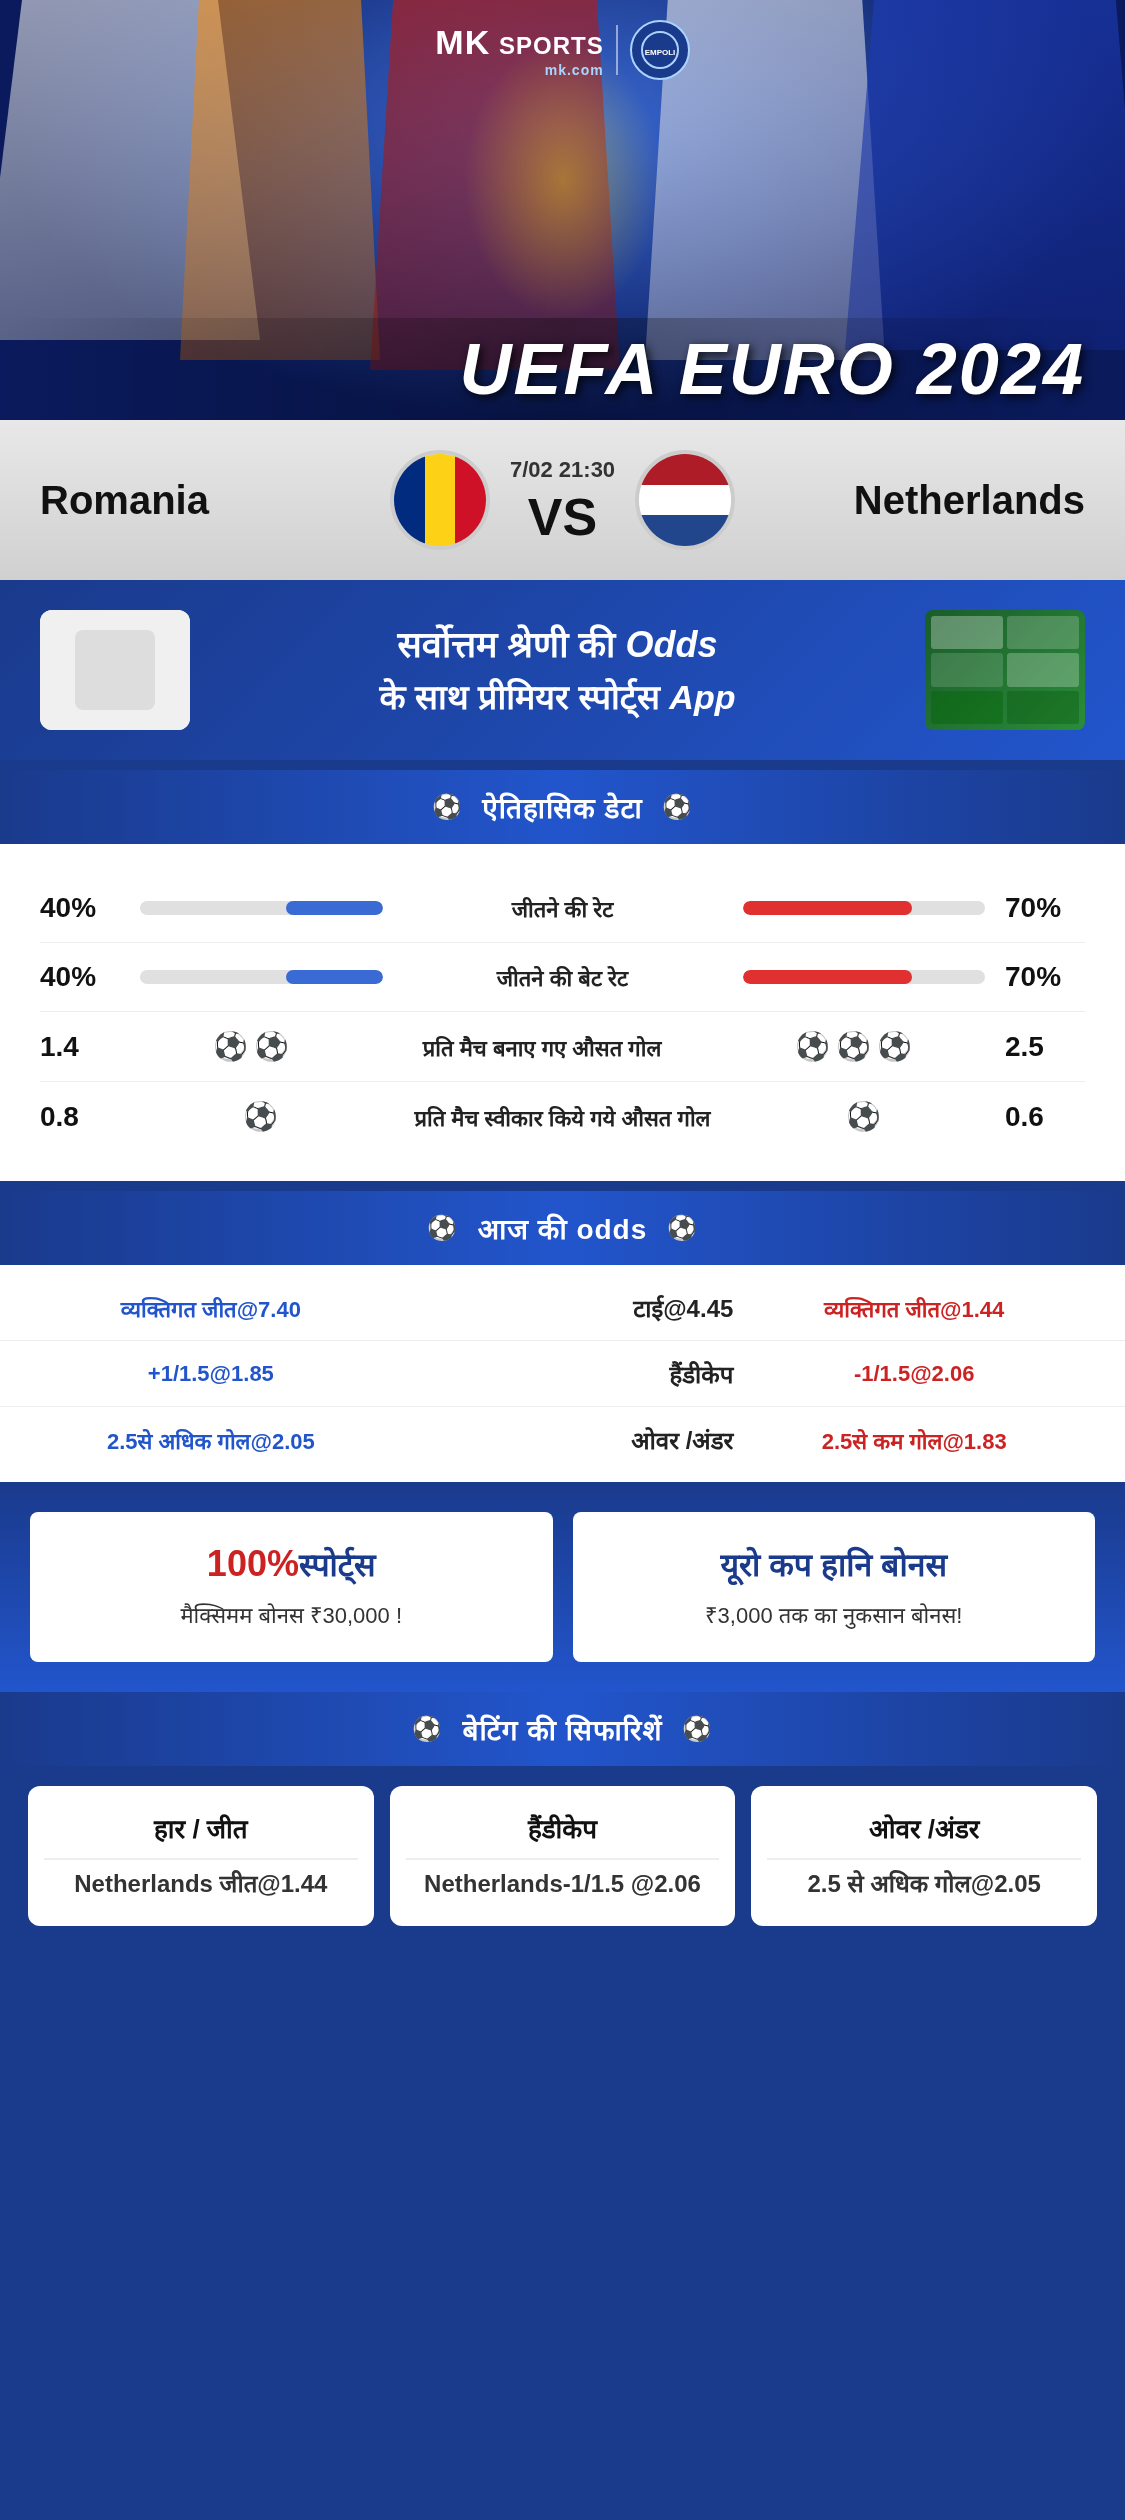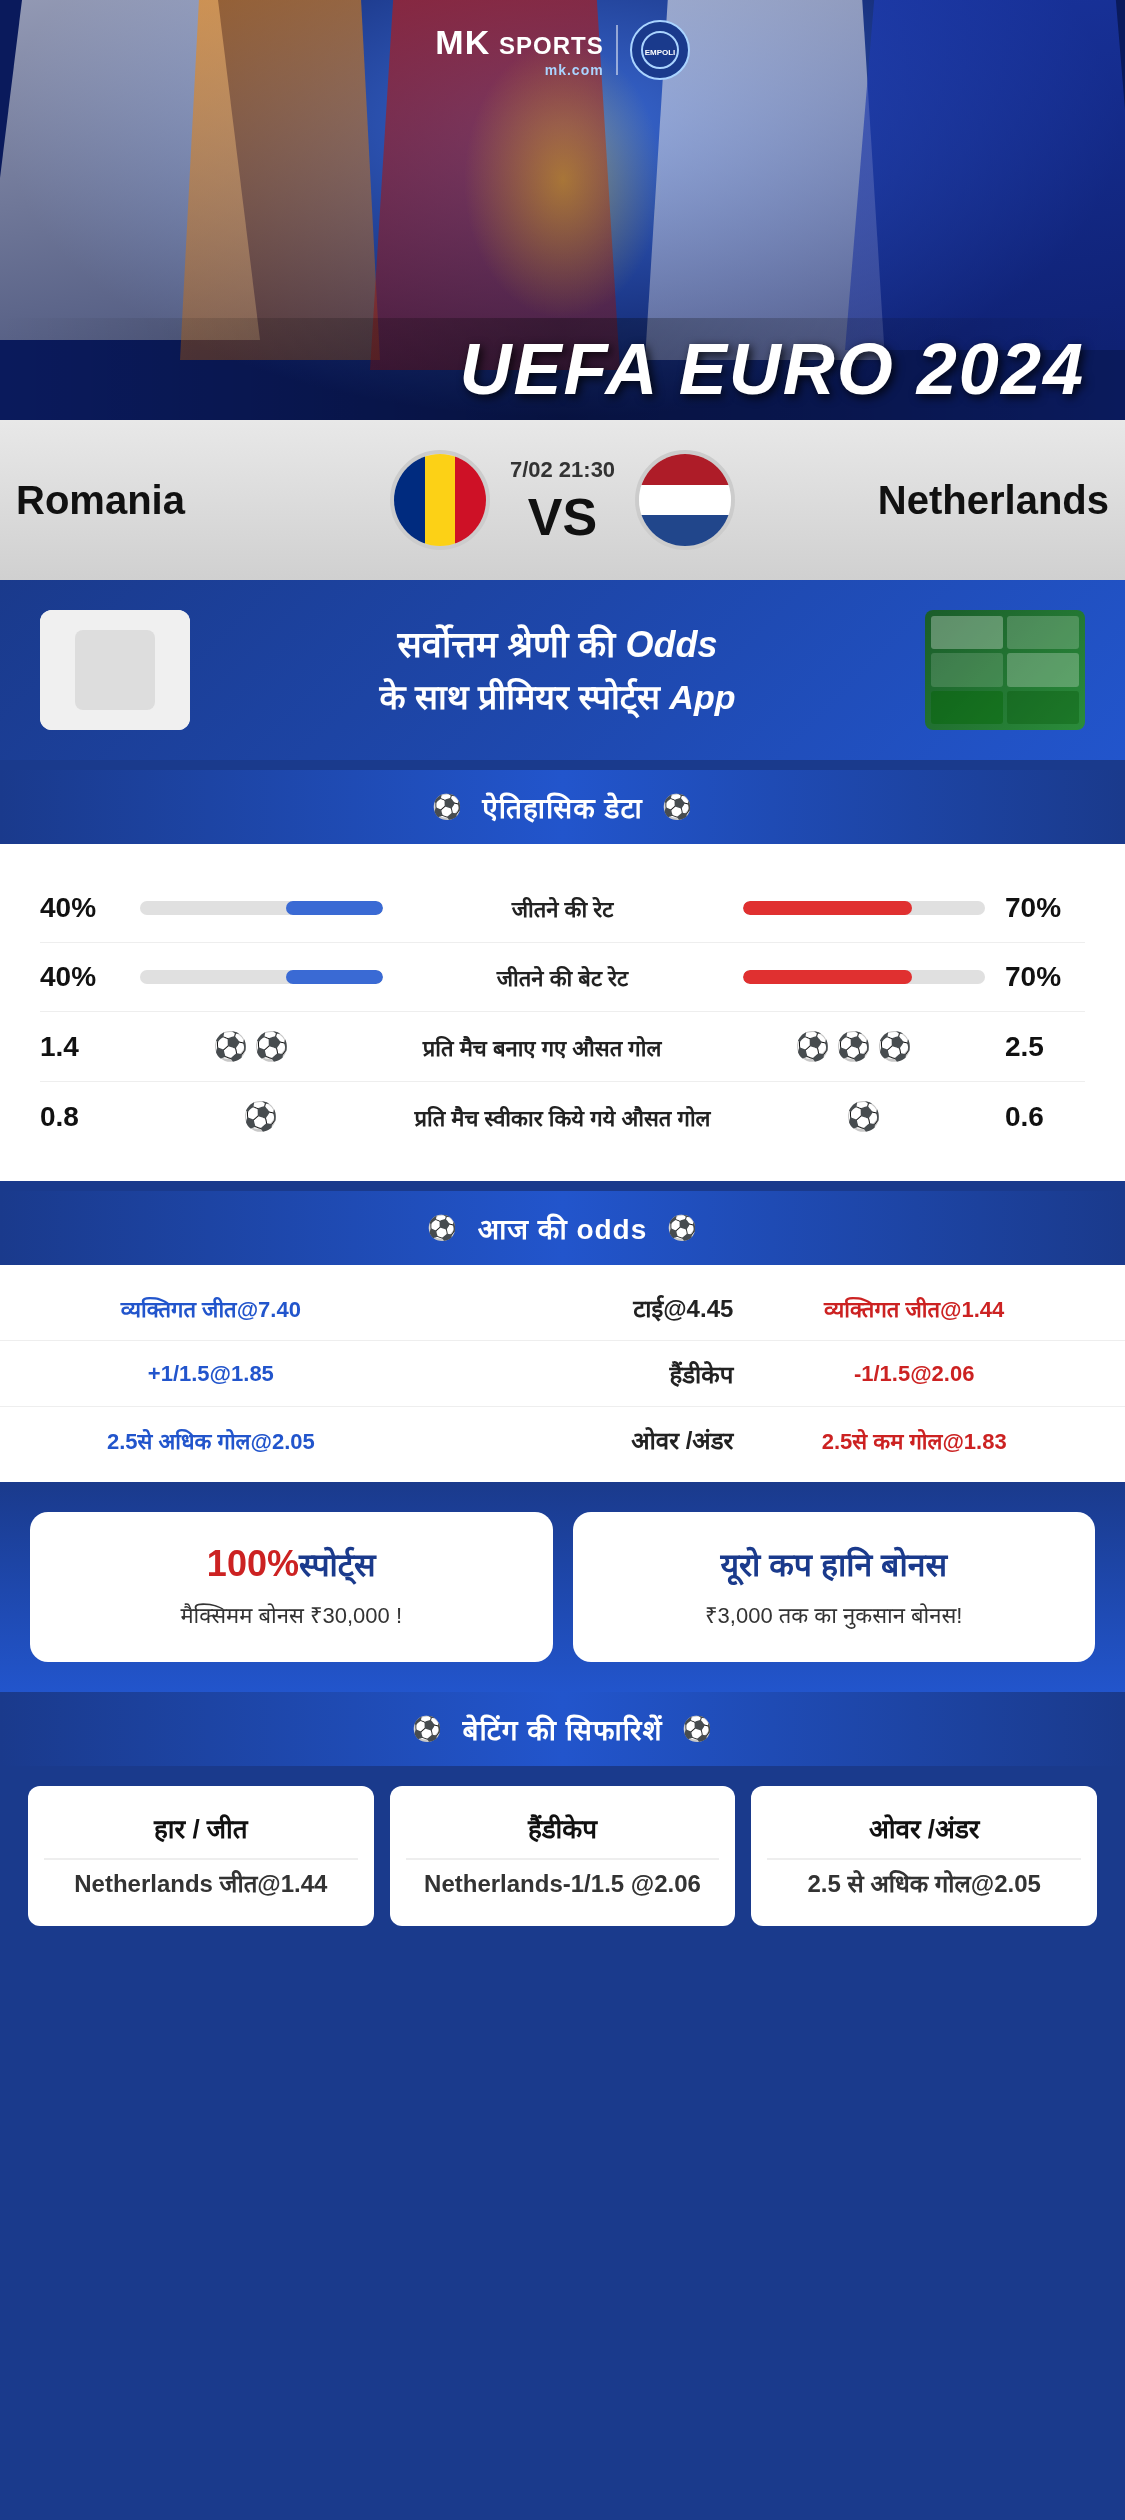--- a/index.html
+++ b/index.html
@@ -76,21 +76,21 @@
       color: white;
       text-shadow: 3px 3px 10px rgba(0,0,0,0.8);
       letter-spacing: 2px;
       font-style: italic;
     }
 
     
     .match-section {
       width: 100%;
       background: linear-gradient(180deg, #e8e8e8 0%, #d0d0d0 100%);
-      padding: 30px 16px;
+      padding: 30px 40px;
       display: flex;
       align-items: center;
       justify-content: space-between;
       gap: 20px;
     }
     .team-name {
       font-size: 40px;
       font-weight: 900;
       color: #111;
       flex: 1;
@@ -326,21 +326,21 @@
     
     .bonus-section {
       display: flex;
       gap: 20px;
       padding: 30px 30px;
       background: linear-gradient(180deg, #1a3a8c, #2255cc);
     }
     .bonus-card {
       flex: 1;
       background: white;
-      border-radius: 18px;
+      border-radius: 8px;
       padding: 30px 20px;
       text-align: center;
     }
     .bonus-title-red {
       font-size: 36px;
       font-weight: 900;
       color: #cc2222;
     }
     .bonus-title-blue {
       font-size: 32px;

